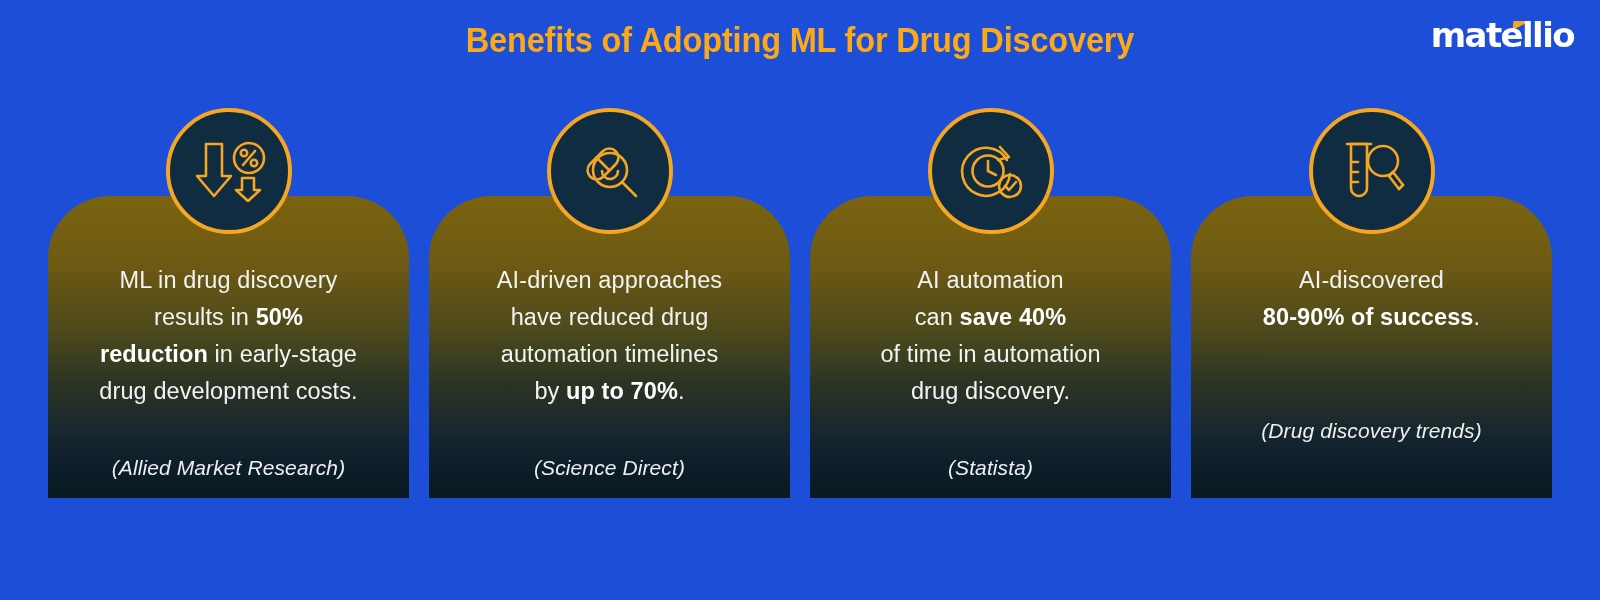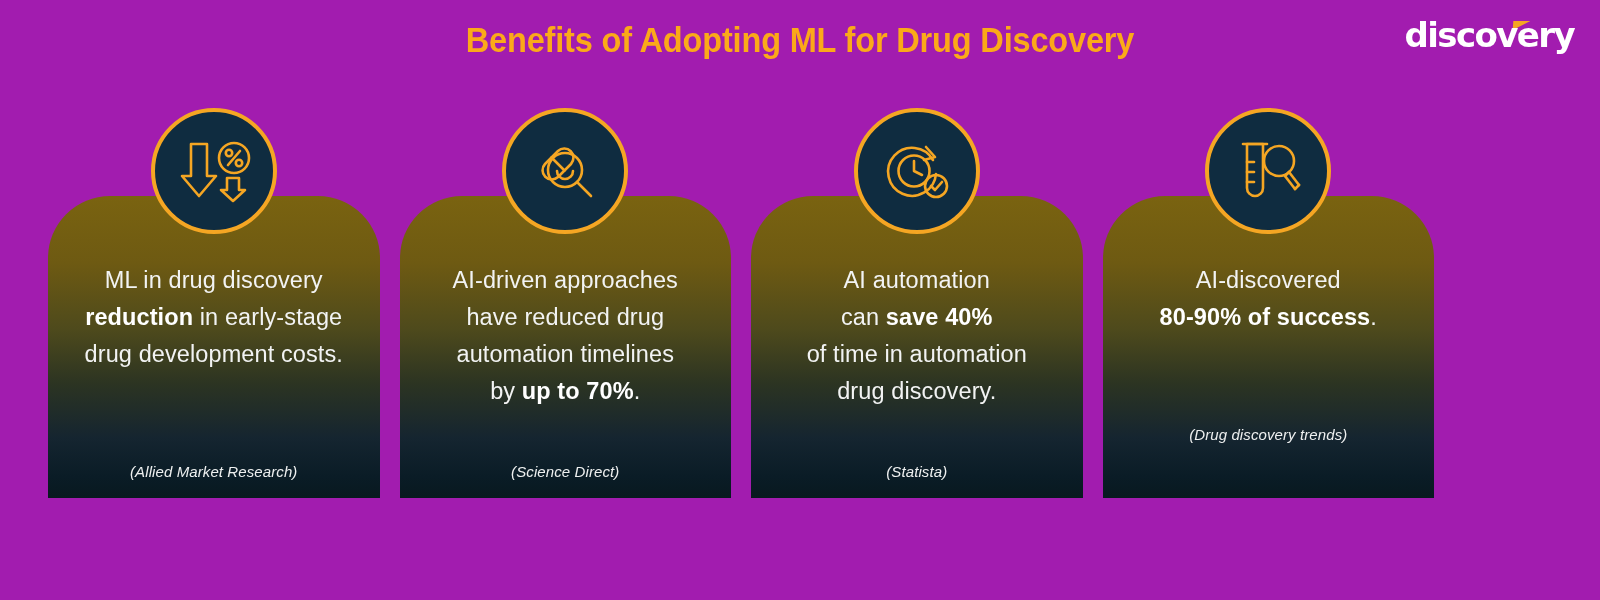--- a/index.html
+++ b/index.html
@@ -2,21 +2,21 @@
 <html><head>
 <meta charset="utf-8">
 <style>
   * { margin:0; padding:0; box-sizing:border-box; }
   html, body {
     width:1600px; height:600px;
     background:#061820;
     font-family:"Liberation Sans", sans-serif;
     overflow:hidden;
   }
-  .page { position:relative; width:1600px; height:600px; background:#a21caf; }
+  .page { position:relative; width:1600px; height:600px; background:#1d4ed8; }
 
   
   .header { position:absolute; top:0; left:0; width:1600px; height:86px; }
   .title {
     position:absolute; left:0; top:20px; width:1600px;
     text-align:center;
     font-family:"Liberation Sans Narrow","Liberation Sans",sans-serif;
     font-size:35px; font-weight:bold; letter-spacing:-0.2px;
     color:#FBA919;
     transform:scaleX(0.93); transform-origin:center top;
@@ -29,41 +29,41 @@
   }
   .logo-accent {
     position:absolute; right:70px; top:21px;
     width:0; height:0;
     border-left:17px solid #F5A623;
     border-bottom:9px solid transparent;
     transform:skewX(-4deg);
   }
 
   
-  .cards { position:absolute; left:48px; top:196px; width:1386px; height:302px;
+  .cards { position:absolute; left:48px; top:196px; width:1504px; height:302px;
            display:flex; gap:20px; }
   .card {
     position:relative; flex:1 1 0; height:302px;
     border-radius:62px 62px 0 0;
     background:linear-gradient(180deg,
         #7a6310 0%, #6e5a12 22%, #4e4a1c 44%,
         #2c3422 62%, #152530 80%, #0a1c26 93%, #08191f 100%);
   }
   .card-body {
     position:absolute; left:0; right:0; top:66px;
     text-align:center; padding:0 14px;
   }
   .card-text {
     font-size:23.5px; line-height:37px; color:#f2f3f3;
     font-weight:400; letter-spacing:0.1px;
   }
   .card-text b { font-weight:bold; color:#ffffff; }
   .card-source {
     position:absolute; left:0; right:0;
-    font-style:italic; font-size:15px; color:#eef0f0;
+    font-style:italic; font-size:21px; color:#eef0f0;
     text-align:center; letter-spacing:0.1px;
   }
   .src-low  { bottom:18px;font-style:italic; }
   .src-high { bottom:55px; }
 
   
   .badge {
     position:absolute; top:-88px; left:50%; margin-left:-63px;
     width:126px; height:126px; border-radius:50%;
     background:#0f2c40; border:4px solid #F5A623;
@@ -72,37 +72,38 @@
   .badge svg { display:block; }
 </style>
 </head>
 <body>
 
 <div class="page">
 
   <div class="header">
     <div class="title">Benefits of Adopting ML for Drug Discovery</div>
     <div class="logo-accent"></div>
-    <div class="logo">discovery</div>
+    <div class="logo">matellio</div>
   </div>
 
   <div class="cards" id="cards">
       <div class="card">
         <div class="badge">
           <svg width="74" height="66" viewBox="0 0 74 66">
       <path d="M14 6 h16 v32 h9 L22 58 L5 38 h9 z" stroke="#F5A623" fill="none" stroke-width="2.6" stroke-linecap="round" stroke-linejoin="round"></path>
       <circle cx="57" cy="20" r="15" stroke="#F5A623" fill="none" stroke-width="2.6" stroke-linecap="round" stroke-linejoin="round"></circle>
       <line x1="51" y1="27" x2="63" y2="13" stroke="#F5A623" fill="none" stroke-width="2.6" stroke-linecap="round" stroke-linejoin="round"></line>
       <circle cx="52" cy="15" r="3.2" stroke="#F5A623" fill="none" stroke-width="2.6" stroke-linecap="round" stroke-linejoin="round"></circle>
       <circle cx="62" cy="25" r="3.2" stroke="#F5A623" fill="none" stroke-width="2.6" stroke-linecap="round" stroke-linejoin="round"></circle>
       <path d="M50 40 h12 v12 h6 L56 63 L44 52 h6 z" stroke="#F5A623" fill="none" stroke-width="2.6" stroke-linecap="round" stroke-linejoin="round"></path>
     </svg>
         </div>
         <div class="card-body">
           <div class="card-text"><span>ML in drug discovery</span></div>
+          <div class="card-text"><span>results in </span><b>50%</b></div>
           <div class="card-text"><b>reduction</b><span> in early-stage</span></div>
           <div class="card-text"><span>drug development costs.</span></div>
         </div>
         <div class="card-source src-low">(Allied Market Research)</div>
       </div>
       <div class="card">
         <div class="badge">
           <svg width="72" height="66" viewBox="0 0 72 66">
       <path d="M16 26 L29 13 a9.2 9.2 0 0 1 13 13 L29 39 a9.2 9.2 0 0 1 -13 -13 z" stroke="#F5A623" fill="none" stroke-width="2.6" stroke-linecap="round" stroke-linejoin="round"></path>
       <line x1="22.5" y1="19.5" x2="35.5" y2="32.5" stroke="#F5A623" fill="none" stroke-width="2.6" stroke-linecap="round" stroke-linejoin="round"></line>

